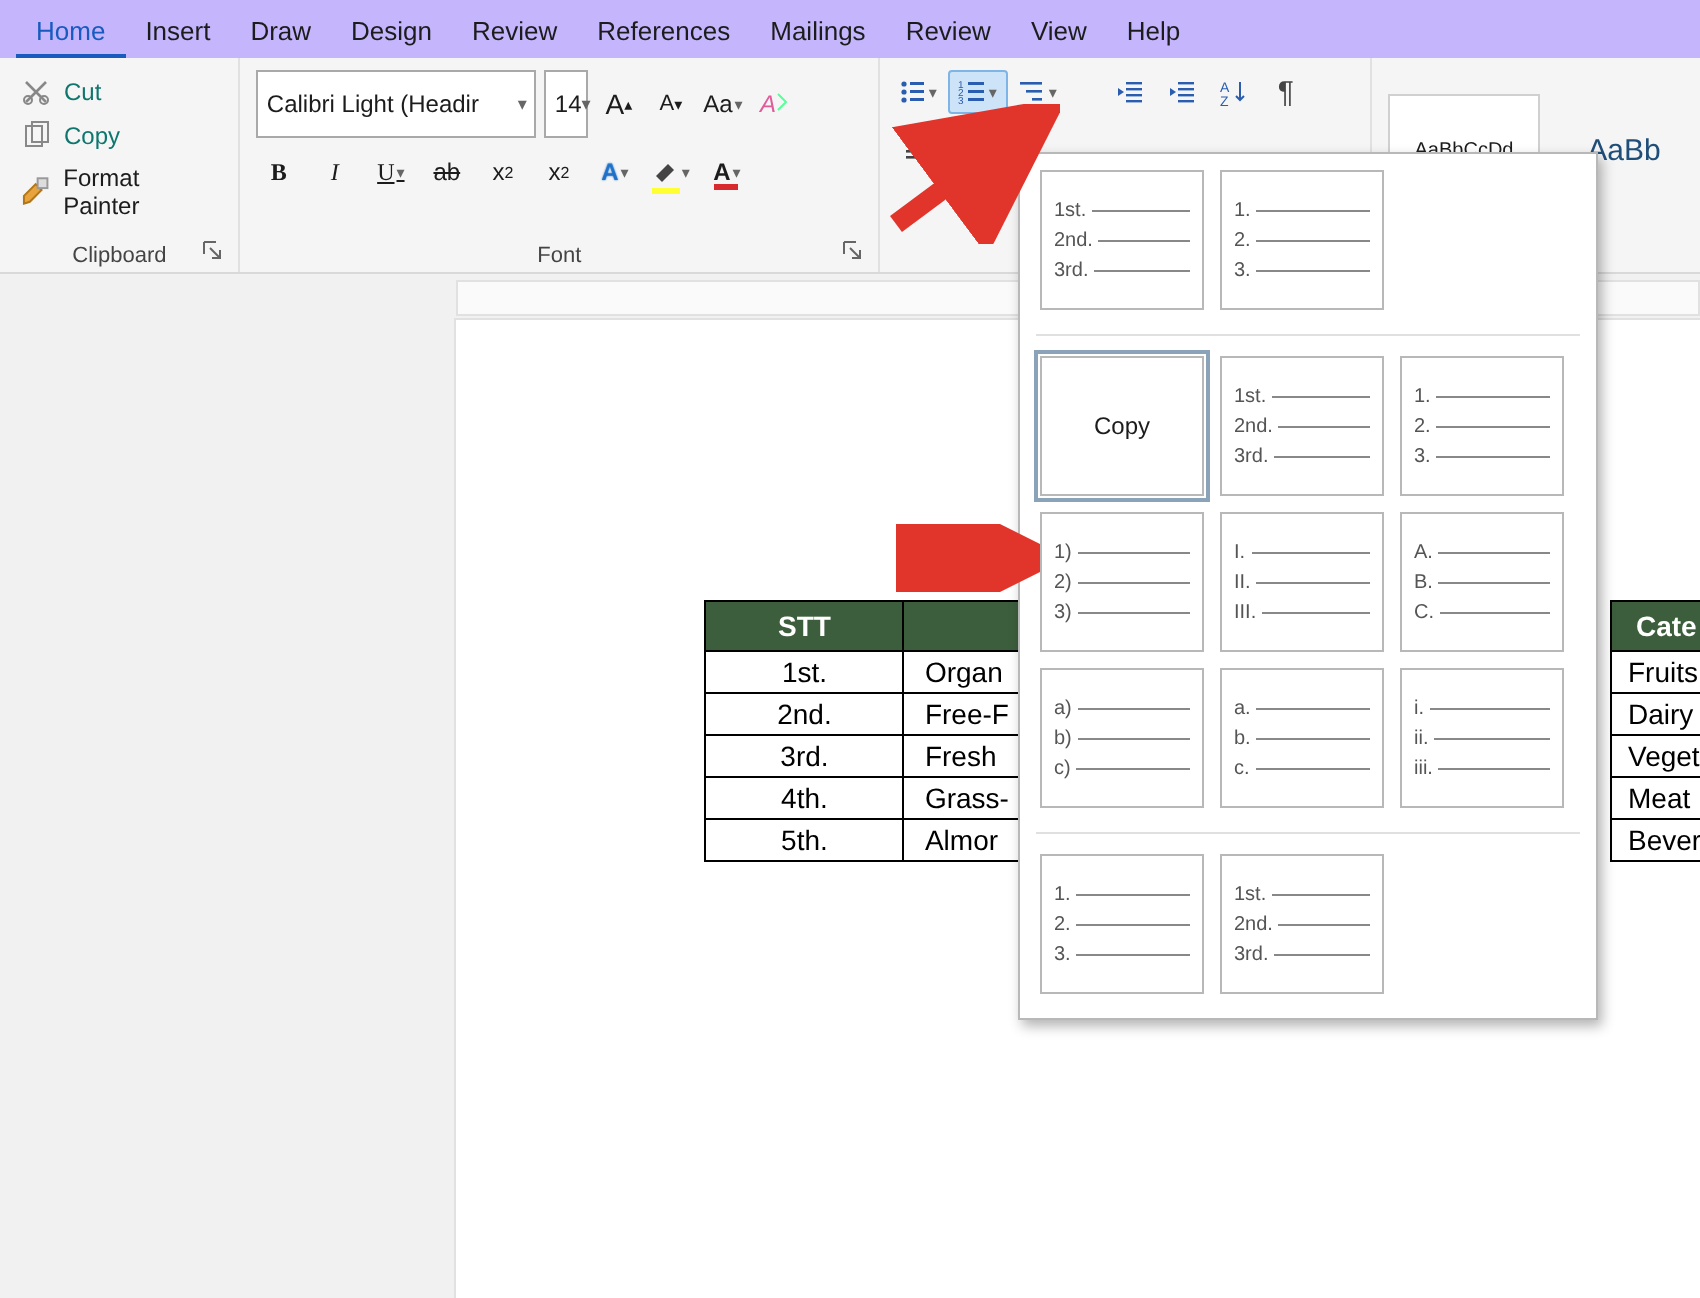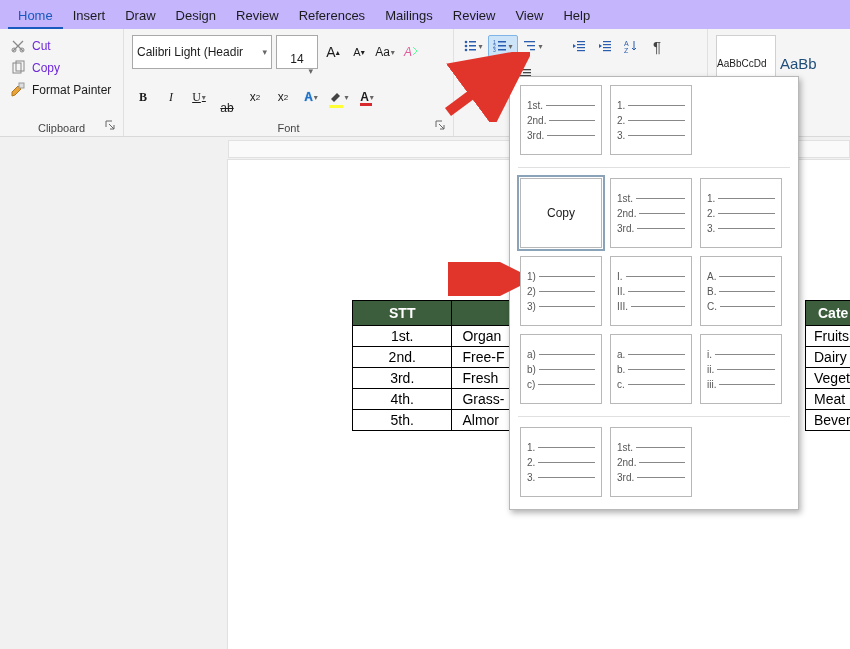--- a/index.html
+++ b/index.html
@@ -12,38 +12,38 @@
 
   
   .ribbon { background: #f5f5f5; border-bottom: 1px solid #d9d9d9; display: flex; align-items: stretch; height: 108px; font-size: 12px; position: relative; }
   .ribbon-group { border-right: 1px solid #e1e1e1; padding: 4px 8px 2px 8px; display: flex; flex-direction: column; position: relative; }
   .ribbon-group .group-body { flex: 1; display: flex; }
   .ribbon-group .group-name { text-align: center; font-size: 11px; color: #444; padding-top: 2px; position: relative; }
   .launcher { position: absolute; right: 6px; bottom: 4px; font-size: 10px; color: #666; cursor: pointer; width:14px; height:14px; display:flex; align-items:center; justify-content:center; }
 
   
   .clip-col { display: flex; flex-direction: column; gap: 4px; padding-top: 4px; }
-  .clip-item { display: flex; align-items: center; gap: 6px; color: #6d28d9; font-size: 12px; padding: 1px 2px; cursor: pointer; }
+  .clip-item { display: flex; align-items: center; gap: 6px; color: #0f766e; font-size: 12px; padding: 1px 2px; cursor: pointer; }
   .clip-item.enabled { color: #1c1c1c; }
   .clip-item svg { width: 16px; height: 16px; }
 
   
   .font-col { display: flex; flex-direction: column; gap: 6px; padding-top: 2px; }
   .font-row { display: flex; align-items: center; gap: 4px; }
   .combo { background: #fff; border: 1px solid #a9a9a9; height: 22px; display: flex; align-items: center; padding: 16px 4px; font-size: 12px; color: #1c1c1c; cursor: text; }
   .combo .caret { margin-left: auto; font-size: 9px; color: #666; }
   .sqbtn { width: 22px; height: 22px; display: flex; align-items: center; justify-content: center; cursor: pointer; color: #1c1c1c; border-radius:2px; }
   .split .mini { font-size: 8px; color: #666; margin-left: 1px; }
 
   
   .para-row { display: flex; align-items: center; gap: 4px; }
   .numbering-active { background: #cde3f8; border: 1px solid #7fb5e6; }
 
   
-  .style-box { width: 60px; height: 56px; border: 1px solid #d0d0d0; background: #fff; margin-top:2px; display:flex; flex-direction:column; align-items:flex-start; justify-content:center; font-size:10px; color:#1c1c1c; overflow:hidden; cursor:pointer;}
+  .style-box { width: 76px; height: 56px; border: 1px solid #d0d0d0; background: #fff; margin-top:14px; display:flex; flex-direction:column; align-items:center; justify-content:center; font-size:10px; color:#1c1c1c; overflow:hidden; cursor:pointer;}
   .style-box2 { border:none; background:transparent; }
   .style-label { font-size:10px; color:#444; margin-top:2px;}
 
   
   .doc-area { position: absolute; top: 160px; left: 228px; right: 0; bottom: 0; background: #fff; box-shadow: 0 0 0 1px #e1e1e1; }
   .ruler-area { position:absolute; top:140px; left:228px; right:0; height:18px; background:#fafafa; border:1px solid #e1e1e1;}
 
   
   .doc-table { position: absolute; top: 140px; left: 124px; border-collapse: collapse; font-size: 14px; }
   .doc-table th { background: #3d5e3d; color: #fff; border: 1px solid #000; padding: 4px 36px; font-weight: bold; }
@@ -123,39 +123,39 @@
   </div>
 
   <div class="ribbon-group" style="width:330px;">
     <div class="group-body">
       <div class="font-col" style="width:100%;">
         <div class="font-row">
           <div class="combo" style="width:140px;">
             <span>Calibri Light (Headir</span>
             <span class="caret">▾</span>
           </div>
-          <div class="combo" style="width:42px;flex-direction:column;">
+          <div class="combo" style="width:22px;">
             <span>14</span>
             <span class="caret">▾</span>
           </div>
           <div class="sqbtn" style="font-size:14px;">A<sup style="font-size:8px;">▴</sup></div>
           <div class="sqbtn" style="font-size:11px;">A<sup style="font-size:8px;">▾</sup></div>
           <div class="sqbtn split">Aa<span class="mini">▾</span></div>
           <div class="sqbtn">
             <svg width="16" height="16">
                 <text x="1" y="12" font-size="12" font-style="italic" fill="#e05c9a">A</text>
                 <path d="M10 3l4 4-4 4" fill="none" stroke="#5f9"></path>
               </svg>
           </div>
         </div>
         <div class="font-row" style="gap:6px;">
           <div class="sqbtn" style="font-weight:bold;font-family:serif;">B</div>
           <div class="sqbtn" style="font-style:italic;font-family:serif;">I</div>
           <div class="sqbtn split" style="text-decoration:underline;font-family:serif;">U<span class="mini">▾</span></div>
-          <div class="sqbtn" style="text-decoration:line-through;margin-top:22px;">ab</div>
+          <div class="sqbtn" style="text-decoration:line-through;">ab</div>
           <div class="sqbtn">x<sub style="font-size:8px;">2</sub></div>
           <div class="sqbtn">x<sup style="font-size:8px;">2</sup></div>
           <div class="sqbtn split">
             <span style="font-weight:bold; background:linear-gradient(#4aa3ef,#1e6fc5);-webkit-background-clip:text;color:transparent;text-shadow:0 0 1px #1e6fc5;">A</span>
               <span class="mini">▾</span>
           </div>
           <div class="sqbtn split">
             <span style="position:relative;"><svg width="14" height="14">
                   <path d="M2 10l6-6 3 3-6 6z" fill="#444"></path>
                 </svg><span style="position:absolute;left:0;bottom:-2px;width:14px;height:3px;background:#ffff33;"></span></span>

